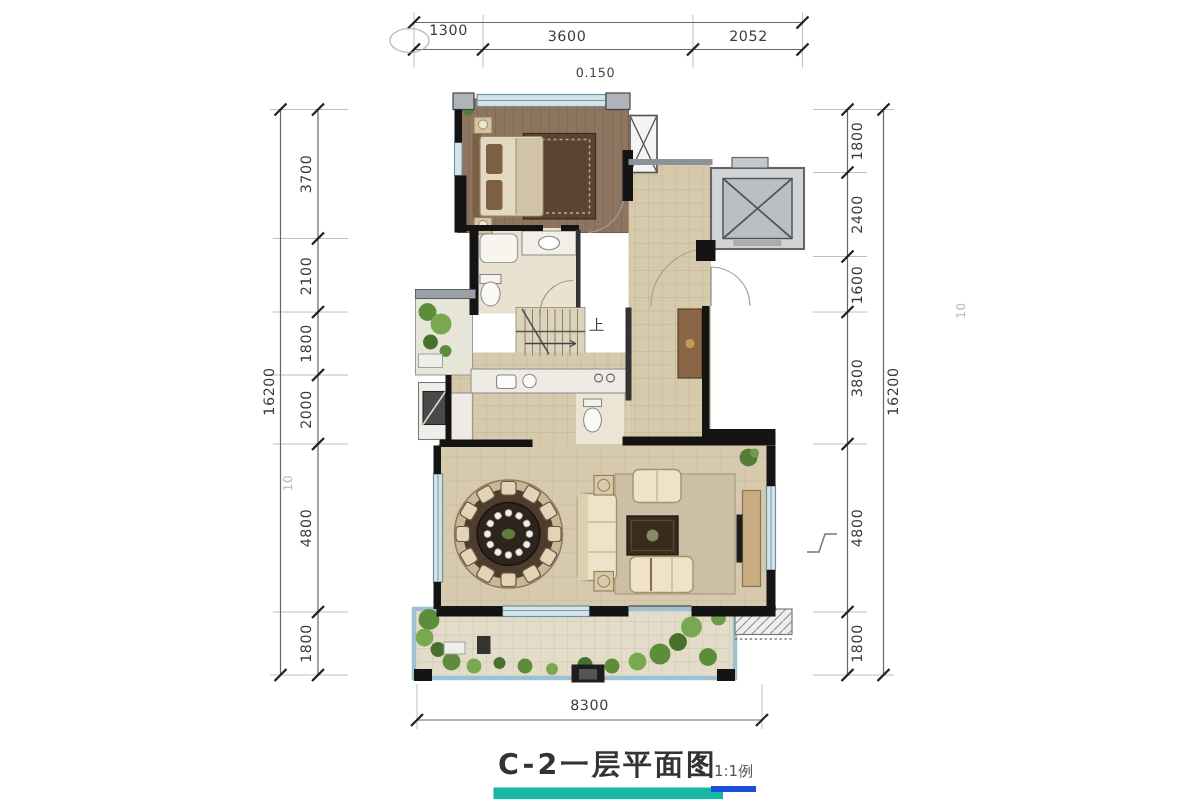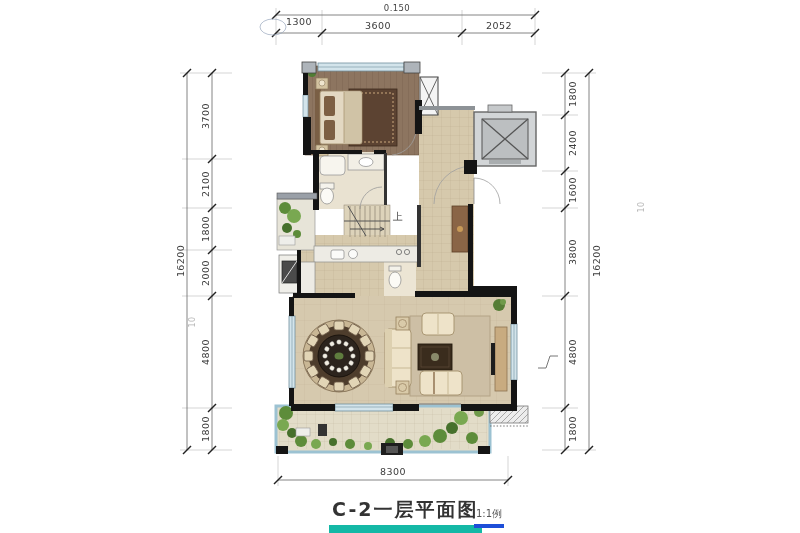--- a/index.html
+++ b/index.html
@@ -3,21 +3,21 @@
 <meta charset="utf-8">
 <style>
   html,body{margin:0;padding:0;background:#fff;}
   .canvas{position:relative;width:800px;height:533px;background:#ffffff;overflow:hidden;
           font-family:"DejaVu Sans","Liberation Sans",sans-serif;}
   .plan-svg{position:absolute;left:0;top:0;}
   .lbl{position:absolute;transform:translate(-50%,-50%);font-size:9.5px;color:#3b3b3b;
        white-space:nowrap;letter-spacing:.4px;}
   .lbl.v{transform:translate(-50%,-50%) rotate(-90deg);}
   .lbl.faint{color:#b4b4b4;font-size:8px;}
-  .lbl.small{font-size:8.5px;color:#444;}
+  .lbl.small{font-size:8.5px;color:#444;margin-top:41px;}
   .title{position:absolute;left:329px;top:497px;font-size:19px;font-weight:bold;color:#333;
          letter-spacing:2px;border-bottom:8px solid #14b8a6;padding:0 3px 2px 3px;}
   .scale{position:absolute;left:474px;top:507px;font-size:10px;color:#555;
          border-bottom:4px solid #1d4ed8;padding:0 2px 3px 2px;}
 </style>
 </head>
 <body>
 
 <div class="canvas">
 

